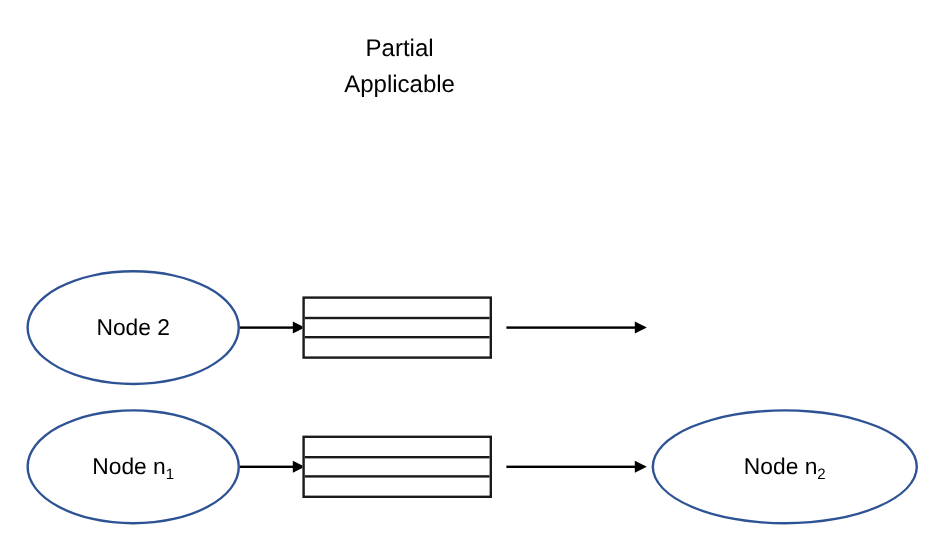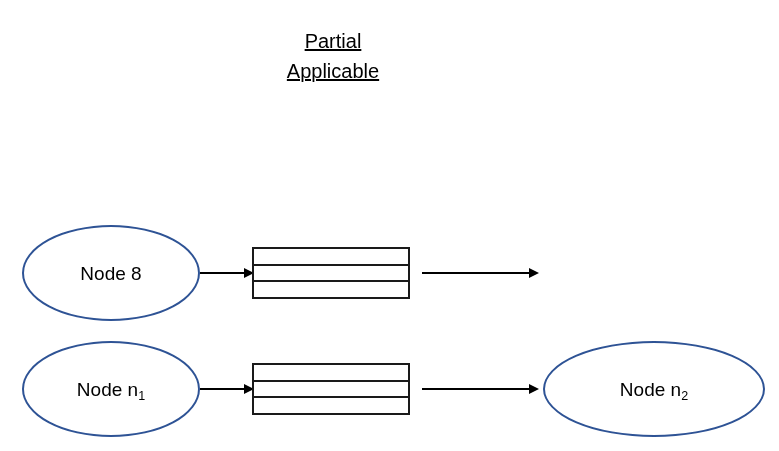--- a/index.html
+++ b/index.html
@@ -27,21 +27,21 @@
     position: absolute;
     left: 233px;
     top: 26px;
     width: 200px;
     text-align: center;
     font-size: 20px;
     line-height: 30px;
     color: #000000;
     white-space: nowrap;
   }
-  .title-line { display: block; text-decoration: underline; }
+  .title-line { display: block; }
 
   .row { position: absolute; left: 0; width: 779px; }
 
   .ellipse {
     position: absolute;
     border: 2px solid #2E5395;
     border-radius: 50%;
     background: #ffffff;
     box-sizing: border-box;
     display: flex;
@@ -106,21 +106,21 @@
 <div id="diagram-root">
 
   <div class="title-block">
     <span class="title-line">Partial</span>
     <span class="title-line">Applicable</span>
   </div>
 
 
   <div class="row" style="top:225px; height:96px;">
     <div class="ellipse ellipse-left" style="top:0;">
-      <span class="ellipse-label"><span>Node 8</span><sub></sub></span>
+      <span class="ellipse-label"><span>Node 2</span><sub></sub></span>
     </div>
     <div class="arrow arrow-in" style="top:47px;"></div>
     <div class="vector-box" style="top:22px;">
       <div class="vector-cell"></div>
       <div class="vector-cell"></div>
       <div class="vector-cell"></div>
     </div>
     <div class="arrow arrow-out" style="top:47px;"></div>
   </div>
 

